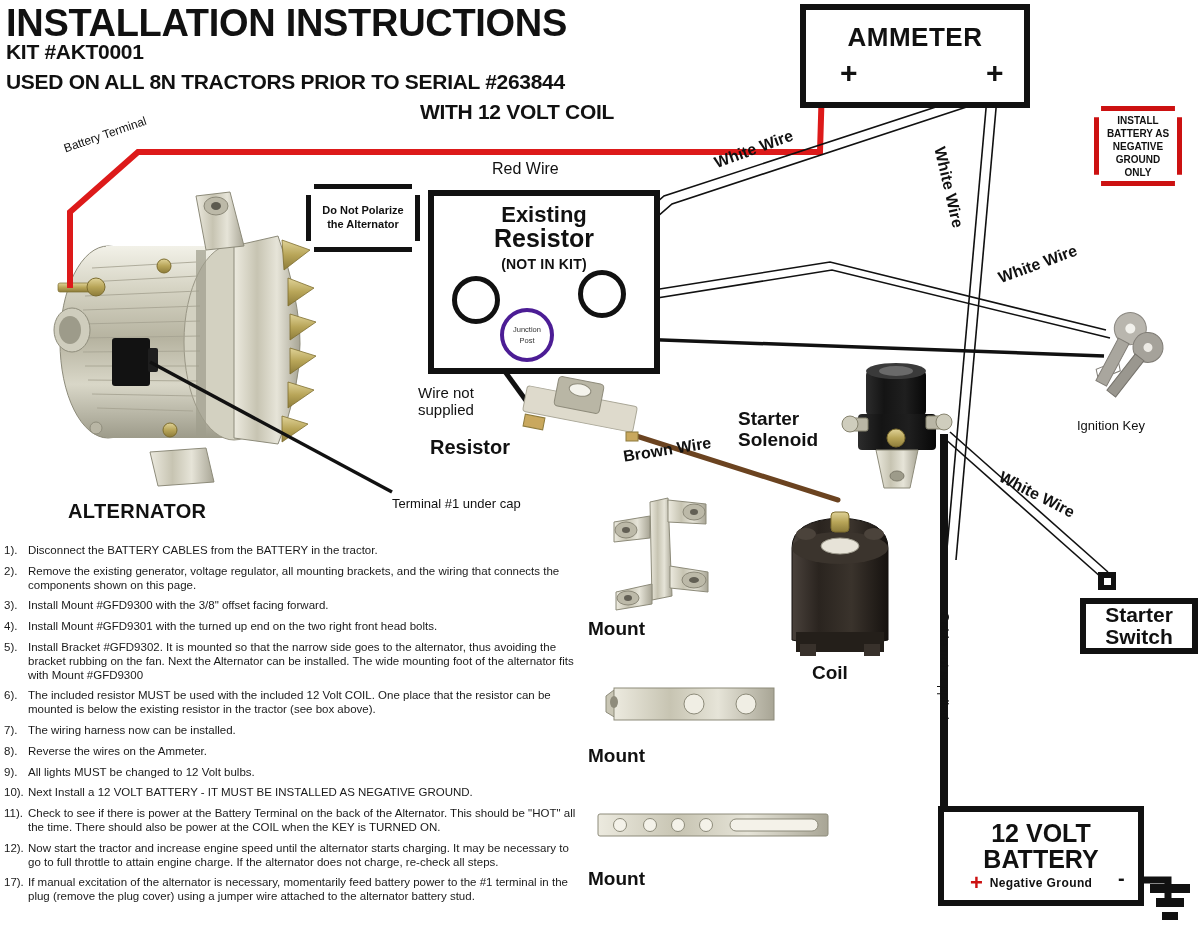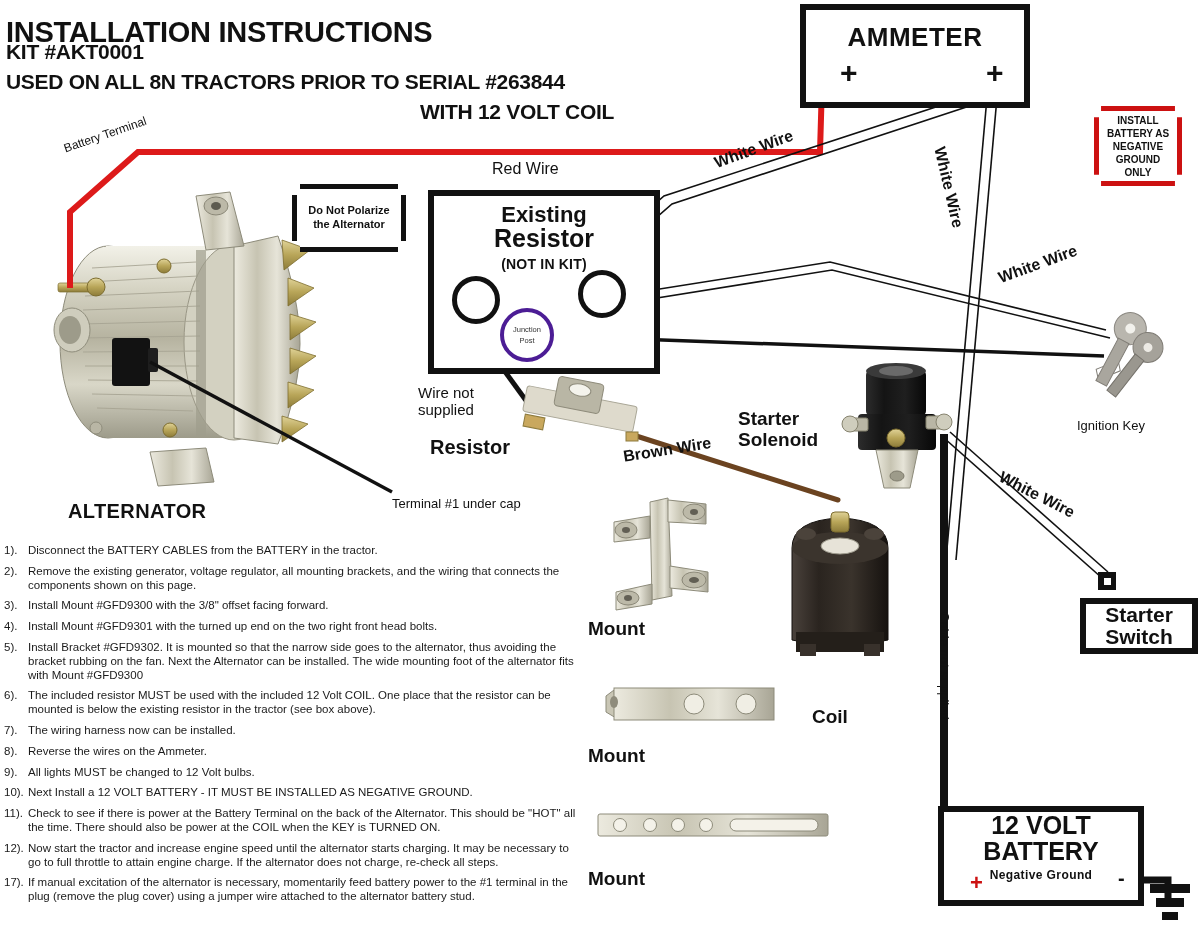--- a/index.html
+++ b/index.html
@@ -16,21 +16,21 @@
   }
   .abs{position:absolute;}
 
   
   .hdr{
     font-weight:bold;
     color:#111;
     letter-spacing:-0.3px;
     white-space:nowrap;
   }
-  #h-title{left:6px;  top:16px;  font-size:29px;}
+  #h-title{left:6px;  top:2px;  font-size:38px;}
   #h-kit  {left:6px;  top:40px; font-size:21px;}
   #h-used {left:6px;  top:70px; font-size:21px;}
   #h-coil {left:420px;top:100px;font-size:21px;}
 
   
   .blkbox{
     border:6px solid #111;
     background:#fff;
     box-sizing:border-box;
     display:flex;
@@ -52,36 +52,36 @@
 
   #resistor-box{left:428px;top:190px;width:232px;height:184px;justify-content:flex-start;}
   #resistor-box .rb1{font-size:22px;margin-top:8px;line-height:1.02;}
   #resistor-box .rb2{font-size:25px;line-height:1.02;}
   #resistor-box .rb3{font-size:14px;margin-top:4px;letter-spacing:.2px;}
 
   #starter-switch-box{left:1080px;top:598px;width:118px;height:56px;}
   #starter-switch-box div{font-size:21px;line-height:1.05;}
 
   #battery-box{left:938px;top:806px;width:206px;height:100px;justify-content:flex-start;}
-  #battery-box .bb1{font-size:25px;margin-top:0;line-height:1.05;}
+  #battery-box .bb1{font-size:25px;margin-top:8px;line-height:1.05;}
   #battery-box .bb2{font-size:25px;line-height:1.05;}
   #battery-box .bb3{font-size:12px;margin-top:3px;letter-spacing:.4px;}
 
   
   #batt-plus{left:970px;top:872px;font-size:22px;color:#cc1111;font-weight:bold;line-height:1;}
   #batt-minus{left:1118px;top:868px;font-size:20px;color:#111;font-weight:bold;line-height:1;}
 
   
   .scroll{
     box-sizing:border-box;
     display:flex;align-items:center;justify-content:center;
     text-align:center;font-weight:bold;color:#111;
   }
   #polarize-box{
-    left:292px;top:184px;width:114px;height:68px;
+    left:306px;top:184px;width:114px;height:68px;
     border:5px solid #111;background:#fff;
     clip-path:polygon(0% 16%,7% 16%,7% 0%,93% 0%,93% 16%,100% 16%,100% 84%,93% 84%,93% 100%,7% 100%,7% 84%,0% 84%);
   }
   #polarize-box .txt{font-size:11px;line-height:1.25;padding:0 6px;}
 
   #negground-box{
     left:1094px;top:106px;width:88px;height:80px;
     border:5px solid #cc1111;background:#fff;
     clip-path:polygon(0% 14%,8% 14%,8% 0%,92% 0%,92% 14%,100% 14%,100% 86%,92% 86%,92% 100%,8% 100%,8% 86%,0% 86%);
   }
@@ -99,21 +99,21 @@
   #lbl-white-4    {left:1004px;top:468px;font-size:16px;transform:rotate(27deg);transform-origin:left top;}
   #lbl-brown      {left:622px;top:448px;font-size:16px;transform:rotate(-9deg);transform-origin:left top;}
   #lbl-batt-term  {left:62px;top:142px;font-size:12px;font-weight:normal;transform:rotate(-19deg);transform-origin:left top;}
   #lbl-cable-ns   {left:952px;top:612px;font-size:13px;font-weight:normal;transform:rotate(90deg);transform-origin:left top;}
 
   
   .cap{font-weight:bold;color:#111;white-space:nowrap;}
   #cap-alternator{left:68px;top:500px;font-size:20px;letter-spacing:.4px;}
   #cap-resistor  {left:430px;top:436px;font-size:20px;}
   #cap-starter-sol{left:738px;top:408px;font-size:19px;line-height:1.12;text-align:left;}
-  #cap-coil      {left:812px;top:662px;font-size:19px;margin-top:44px;}
+  #cap-coil      {left:812px;top:662px;font-size:19px;}
   #cap-mount-1   {left:588px;top:618px;font-size:19px;}
   #cap-mount-2   {left:588px;top:745px;font-size:19px;}
   #cap-mount-3   {left:588px;top:868px;font-size:19px;}
   #cap-ign-key   {left:1077px;top:418px;font-size:13px;font-weight:normal;}
   #cap-wire-ns   {left:418px;top:384px;font-size:15px;font-weight:normal;line-height:1.15;}
   #cap-term1     {left:392px;top:496px;font-size:13px;font-weight:normal;}
 
   
   #instructions{
     left:4px;top:544px;width:578px;

